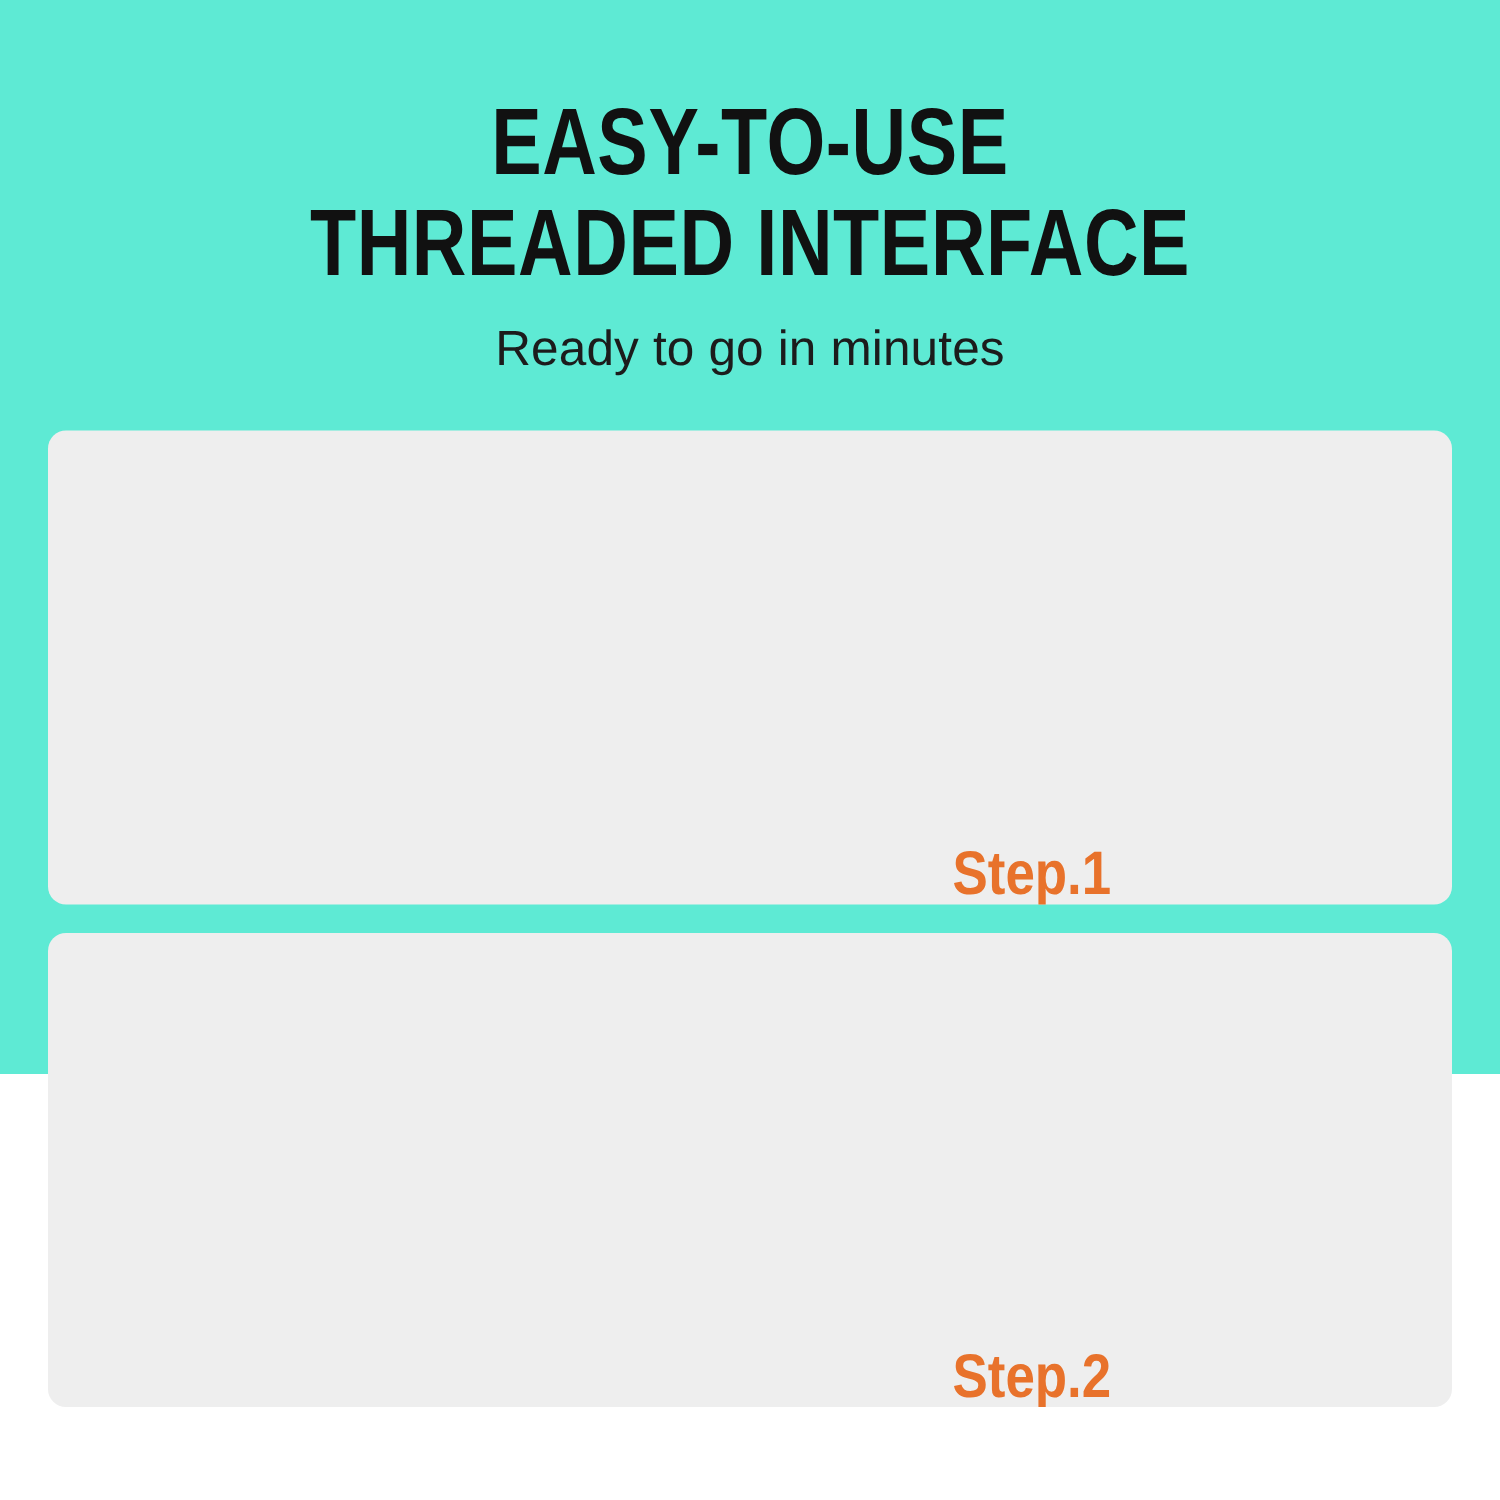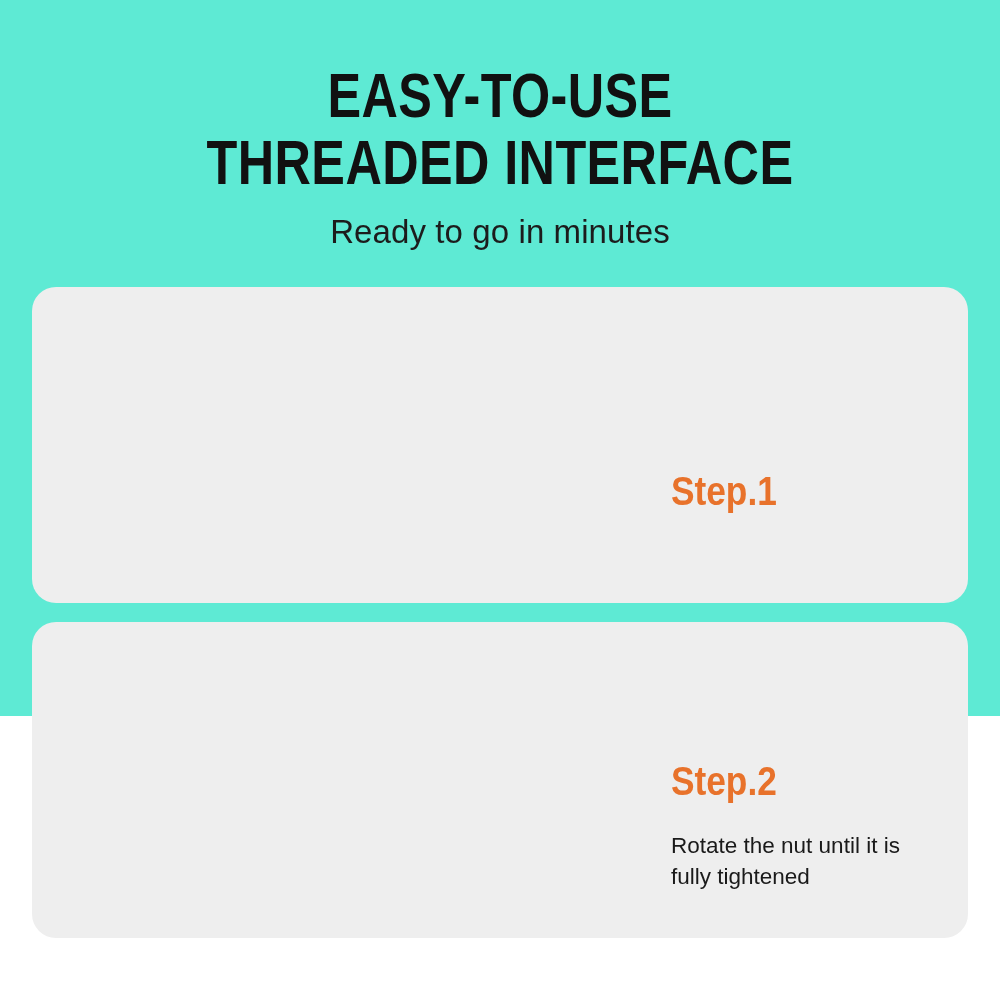--- a/index.html
+++ b/index.html
@@ -36,26 +36,25 @@
     color: #1c1c1c;
     letter-spacing: 0.1px;
   }
 
   
   .panels { margin-top: 36px; padding: 0 32px; }
 
   .panel {
     position: relative;
     display: flex;
-    align-items: center;
+    align-items: flex-end;
     background: #eeeeee;
-    border-radius: 24px;
+    border-radius: 12px;
     height: 316px;
     overflow: hidden;
-    gap: 36px;
   }
   .panel + .panel { margin-top: 19px; }
 
   .panel-photo {
     position: relative;
     width: 558px;
     margin: 10px 0 10px 10px;
     background: #ffffff;
     border-radius: 8px;
     overflow: hidden;
@@ -475,18 +474,17 @@
             <rect x="492" y="72" width="110" height="152" rx="8" fill="url(#bodyG2)"></rect>
             <rect x="494" y="78" width="106" height="10" rx="5" fill="#6a6d71" opacity="0.45"></rect>
             <line x1="492" y1="150" x2="602" y2="150" stroke="#45484b" stroke-width="1.6" opacity="0.55"></line>
             <line x1="546" y1="72" x2="546" y2="224" stroke="#3b3e41" stroke-width="1.2" opacity="0.5"></line>
           </g>
         </svg>
       </div>
 
       <div class="panel-text">
         <div class="step-label">Step.2</div>
-        <div class="step-desc">Rotate the nut until it is fully tightened</div>
       </div>
     </div>
 
   </div>
 </div>
 
 </body></html>

